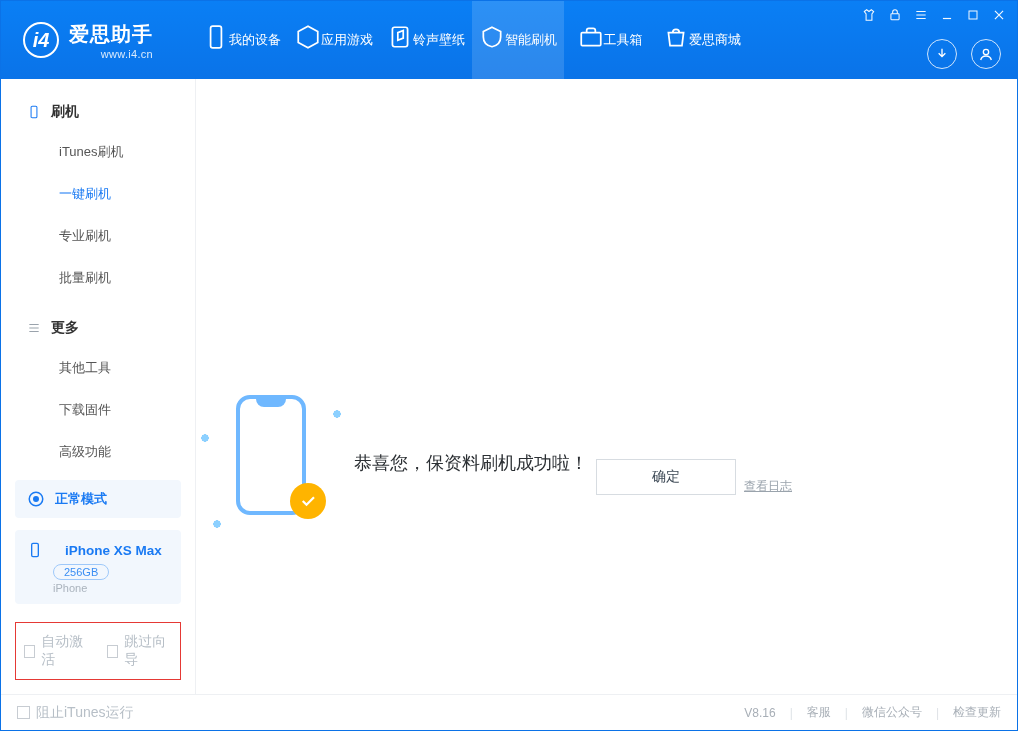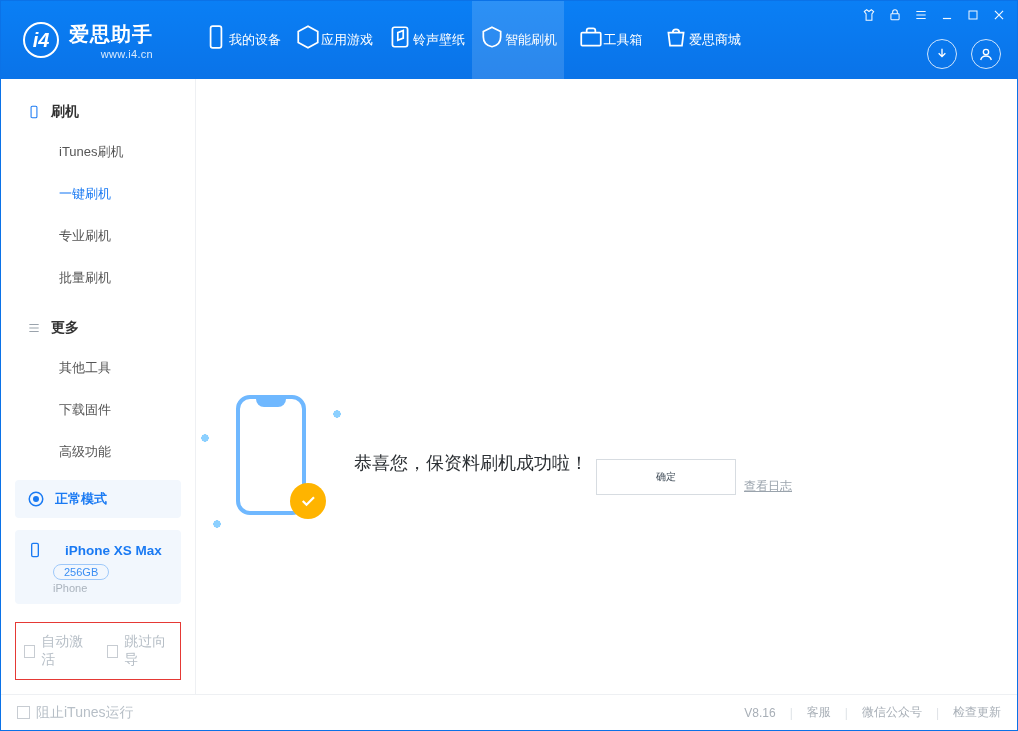--- a/index.html
+++ b/index.html
@@ -35,21 +35,21 @@
 .chk { display: flex; align-items: center; gap: 6px; font-size: 14px; color: #b7bfc7; cursor: pointer; }
 .chk .box { width: 13px; height: 13px; border: 1px solid #c7ccd2; background: #fff; }
 .main { flex: 1; display: flex; flex-direction: row; align-items: center; justify-content: flex-start; padding-top: 180px; gap: 8px; }
 .illus { width: 150px; height: 150px; position: relative; margin-bottom: 30px; }
 .phone { position: absolute; left: 40px; top: 8px; width: 70px; height: 120px; border: 4px solid #6fb8ff; border-radius: 14px; background: #fff; }
 .phone::before { content: ""; position: absolute; left: 50%; top: -2px; transform: translateX(-50%); width: 30px; height: 10px; background: #6fb8ff; border-radius: 0 0 8px 8px; }
 .badge { position: absolute; right: 20px; bottom: 18px; width: 36px; height: 36px; background: #ffb400; border-radius: 50%; display: flex; align-items: center; justify-content: center; color: #fff; font-weight: 700; }
 .spark { position: absolute; width: 10px; height: 10px; background: radial-gradient(circle,#8cd0ff 0 50%,transparent 55%); transform: rotate(45deg); }
 .spark.a{ left:4px;  top:46px;} .spark.b{ right:4px; top:22px;} .spark.c{ left:16px; bottom:8px;}
 .msg { font-size: 18px; color: #2b2f33; font-weight: 500; margin-bottom: 28px; }
-.okbtn { width: 140px; height: 36px; border: 1px solid #d7dce1; background: #fff; font-size: 10px; color: #3e4a56; cursor: pointer; }
+.okbtn { width: 140px; height: 36px; border: 1px solid #d7dce1; background: #fff; font-size: 14px; color: #3e4a56; cursor: pointer; }
 .loglink { margin-top: 20px; font-size: 12px; color: #9aa3ac; text-decoration: underline; cursor: pointer; }
 .footer { height: 36px; border-top: 1px solid #eef0f3; display: flex; align-items: center; padding: 0 16px; font-size: 12px; color: #a8afb7; }
 .footer .left { display: flex; align-items: center; gap: 8px; }
 .footer .right { margin-left: auto; display: flex; align-items: center; gap: 14px; }
 .footer .sep { color: #dfe3e7; }
 .footer .lnk { cursor: pointer; }
 </style>
 </head>
 <body>
 

